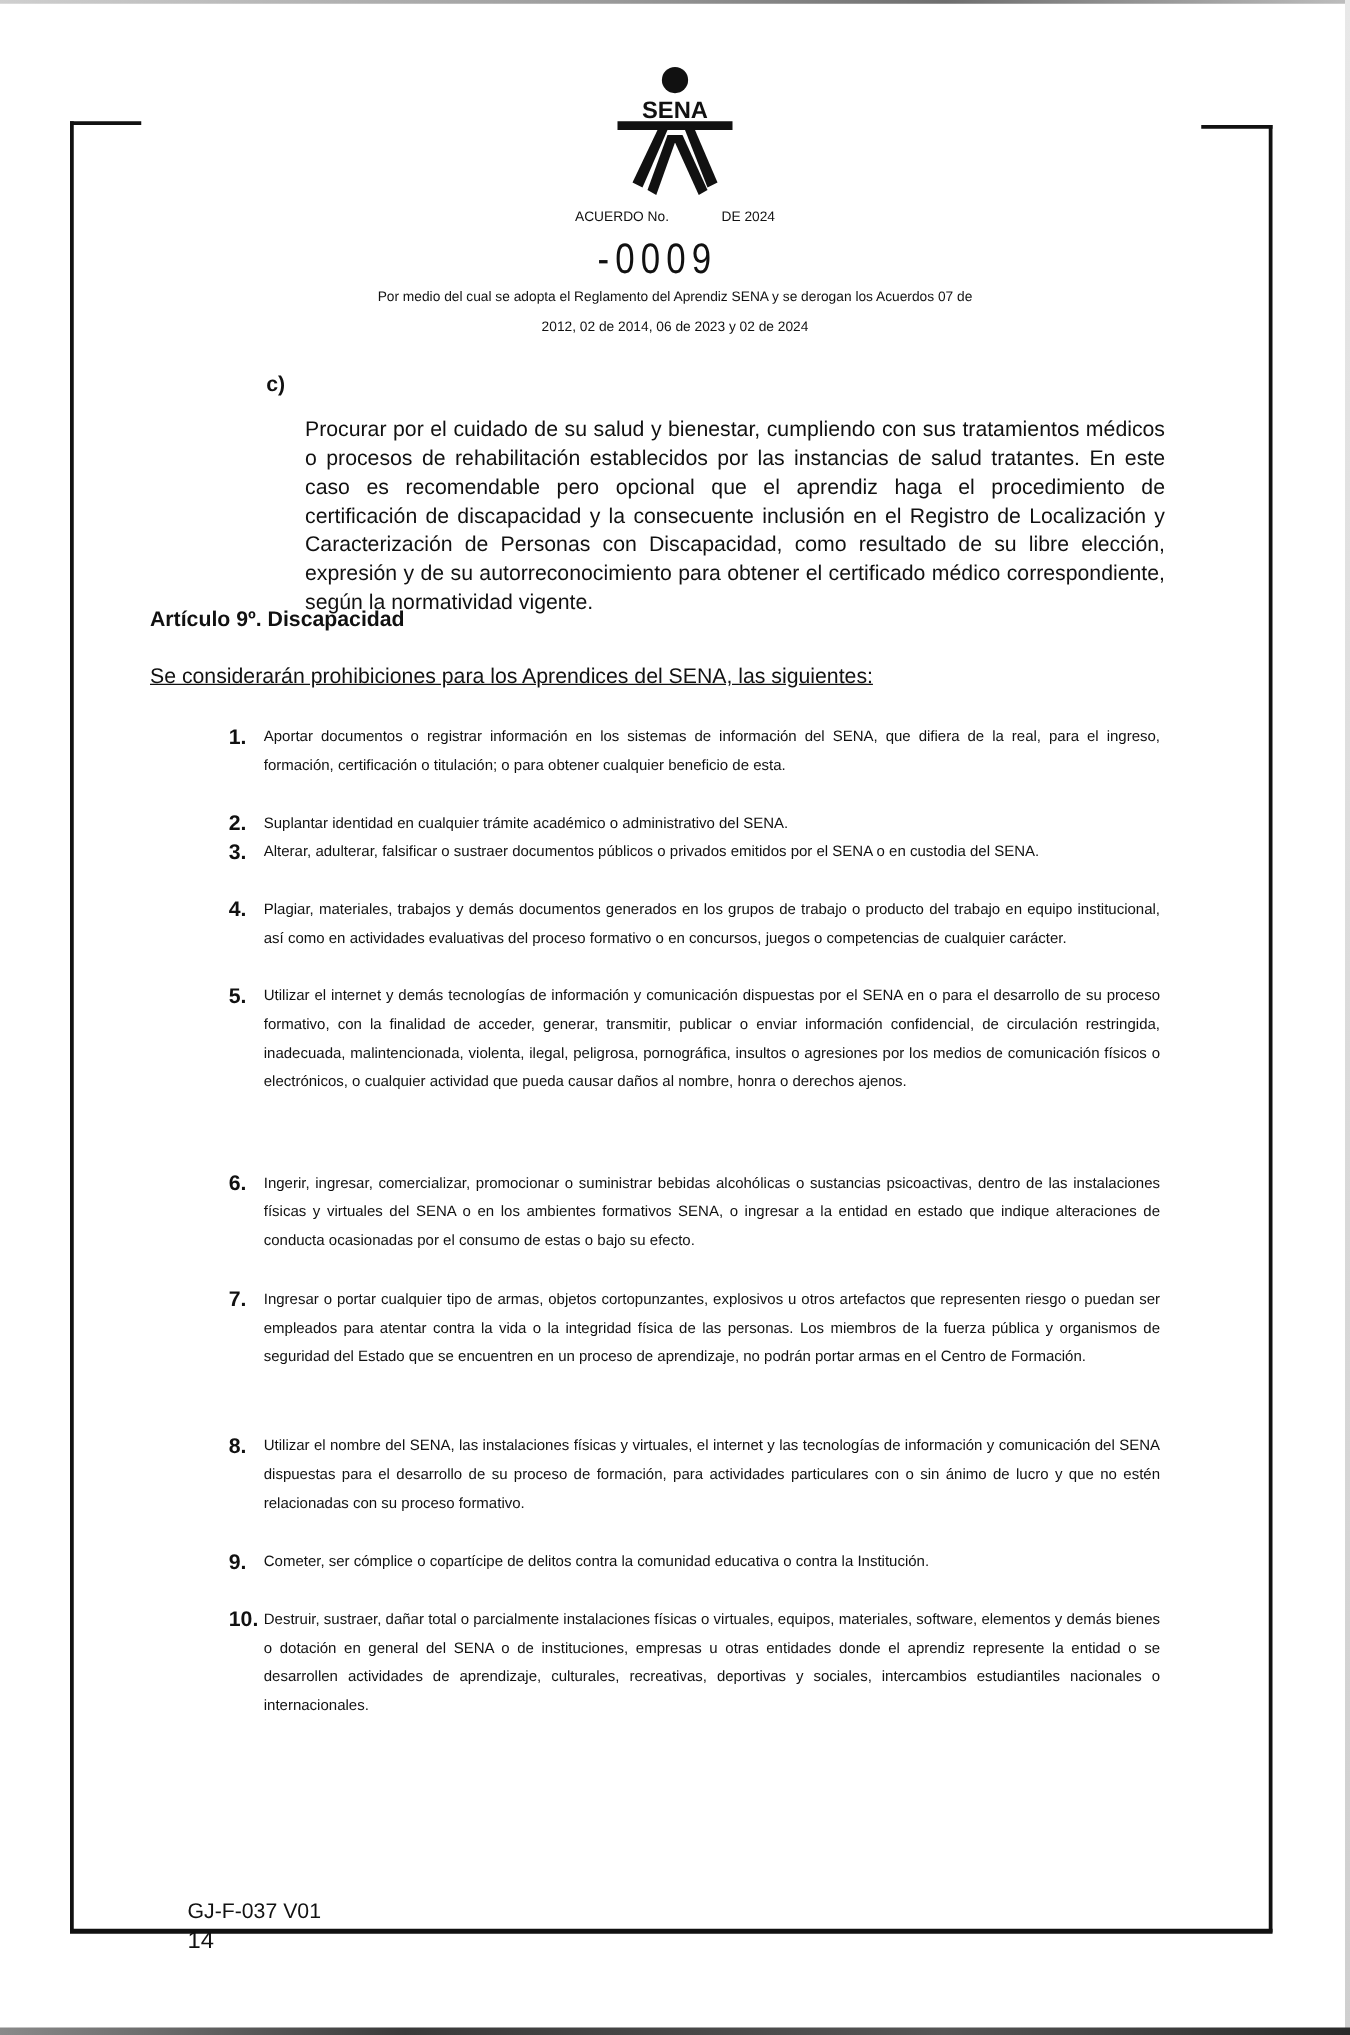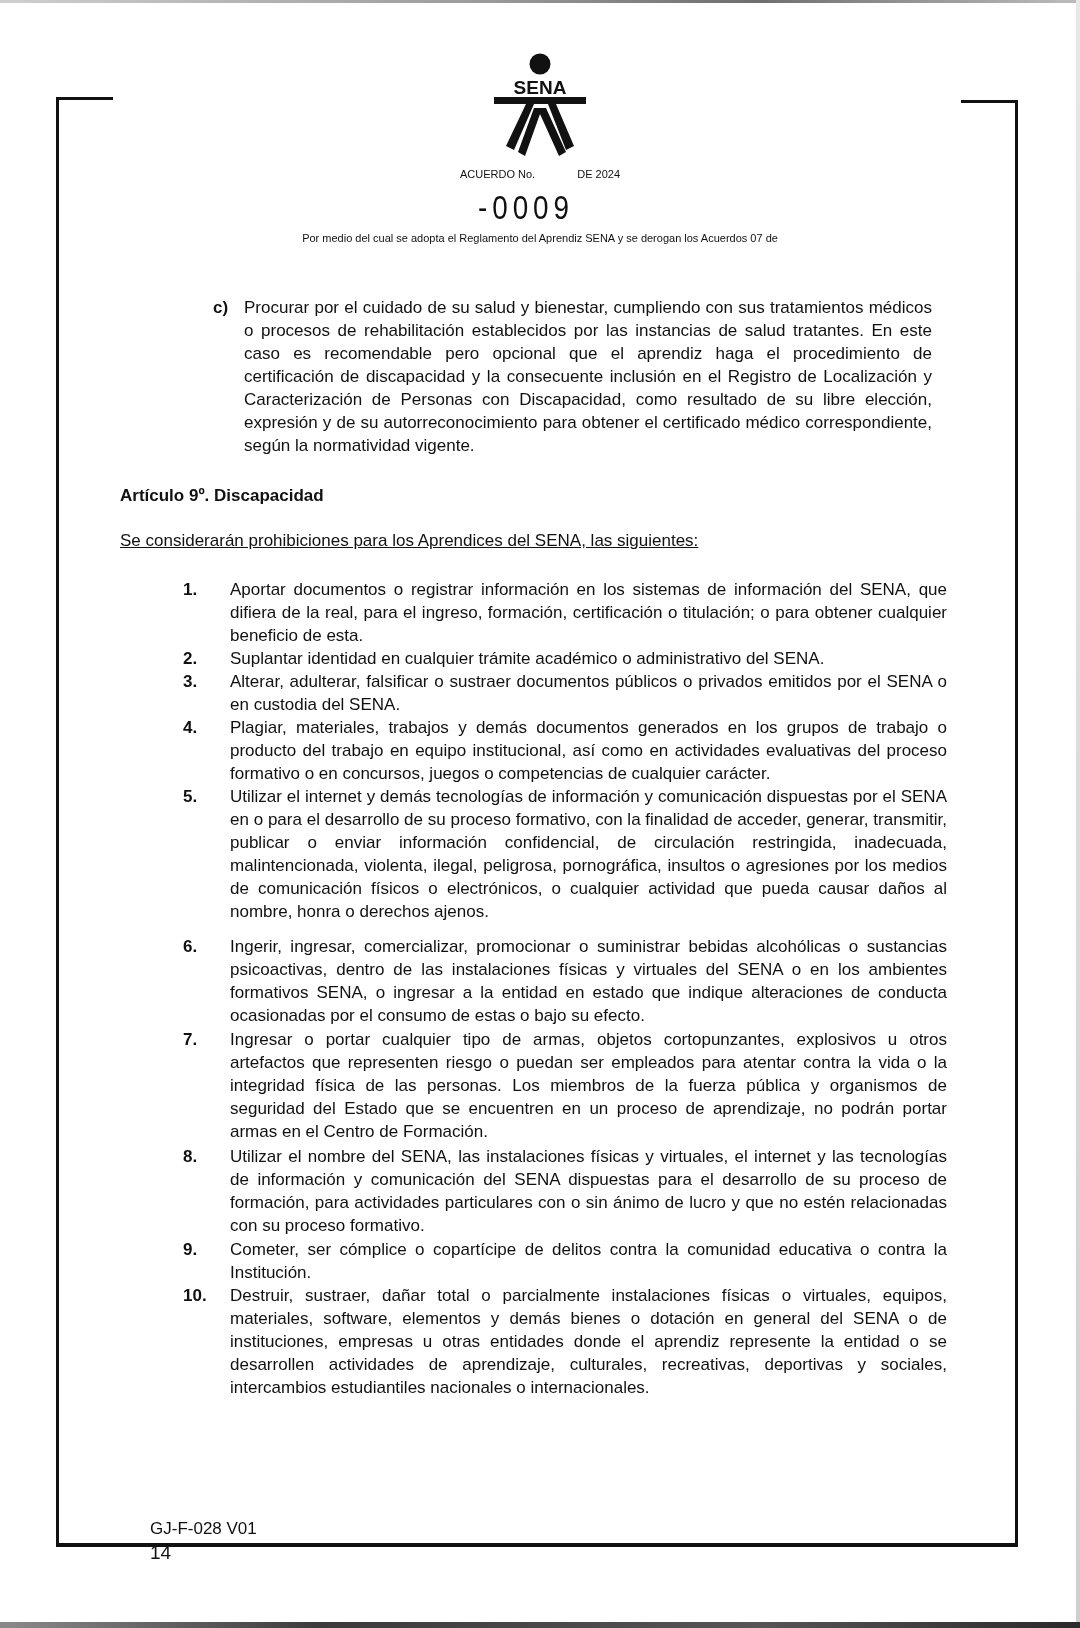--- a/index.html
+++ b/index.html
@@ -60,42 +60,42 @@
       font-size: 34px; line-height: 34px; letter-spacing: 6px; color: #111;
       transform: scaleX(0.82); transform-origin: left top;
     }
     .subtitle {
       position: absolute; left: 150px; width: 780px; top: 226px;
       font-size: 11px; line-height: 24px; text-align: center;
     }
 
     
     .para {
-      position: absolute; font-size: 17px; line-height: 23px; text-align: justify;
+      position: absolute; font-size: 17px; line-height: 23px; text-align: justify; margin-top: 36px;
     }
     .para.last-left { text-align-last: left; }
     .marker {
       position: absolute; font-weight: bold; font-size: 17px; line-height: 23px;
     }
     .article-title {
       position: absolute; left: 120px; top: 486px; font-size: 17px; font-weight: bold;
     }
     .intro {
       position: absolute; left: 120px; top: 531px; font-size: 17px; text-decoration: underline;
     }
     .list-item {
       position: absolute; left: 183px; width: 750px;
     }
     .list-item .num {
       position: absolute; left: 0; top: 0; font-weight: bold; font-size: 17px; line-height: 23px;
       width: 31px;
     }
     .list-item .txt {
-      position: absolute; left: 47px; top: 0; width: 717px;
-      font-size: 17px; line-height: 23px; text-align: justify; text-align-last: left;
+      position: absolute; left: 28px; top: 0; width: 717px;
+      font-size: 12px; line-height: 23px; text-align: justify; text-align-last: left;
     }
 
     .footer-page {
       position: absolute; left: 150px; top: 1497px; font-size: 19px; margin-top: 45px;
     }
     .footer-code {
       position: absolute; left: 150px; top: 1519px; font-size: 17px;
     }
   </style>
 </head>
@@ -122,20 +122,21 @@
     <polygon points="60,52 68,52 86,94 78,98" fill="#111"></polygon>
   </svg>
 </div>
 
 <div class="acuerdo">
   <span>ACUERDO No.</span><span class="gap"></span><span>DE 2024</span>
 </div>
 <div class="stamp">-0009</div>
 <div class="subtitle">
   <div>Por medio del cual se adopta el Reglamento del Aprendiz SENA y se derogan los Acuerdos 07 de</div>
+  <div>2012, 02 de 2014, 06 de 2023 y 02 de 2024</div>
 </div>
 
 <div class="marker" style="left:213px; top:296px;">c)</div>
 <div class="para last-left" style="left:244px; top:296px; width:688px;">Procurar por el cuidado de su salud y bienestar, cumpliendo con sus tratamientos médicos o procesos de rehabilitación establecidos por las instancias de salud tratantes. En este caso es recomendable pero opcional que el aprendiz haga el procedimiento de certificación de discapacidad y la consecuente inclusión en el Registro de Localización y Caracterización de Personas con Discapacidad, como resultado de su libre elección, expresión y de su autorreconocimiento para obtener el certificado médico correspondiente, según la normatividad vigente.</div>
 
 <div class="article-title">Artículo 9º. Discapacidad</div>
 <div class="intro">Se considerarán prohibiciones para los Aprendices del SENA, las siguientes:</div>
 
 <div class="list-item" style="top:578px;">
   <span class="num">1.</span>
@@ -172,13 +173,13 @@
 <div class="list-item" style="top:1238px;">
   <span class="num">9.</span>
   <span class="txt">Cometer, ser cómplice o copartícipe de delitos contra la comunidad educativa o contra la Institución.</span>
 </div>
 <div class="list-item" style="top:1284px;">
   <span class="num">10.</span>
   <span class="txt">Destruir, sustraer, dañar total o parcialmente instalaciones físicas o virtuales, equipos, materiales, software, elementos y demás bienes o dotación en general del SENA o de instituciones, empresas u otras entidades donde el aprendiz represente la entidad o se desarrollen actividades de aprendizaje, culturales, recreativas, deportivas y sociales, intercambios estudiantiles nacionales o internacionales.</span>
 </div>
 
 <div class="footer-page">14</div>
-<div class="footer-code">GJ-F-028 V01</div>
+<div class="footer-code">GJ-F-037 V01</div>
 
 </body></html>

